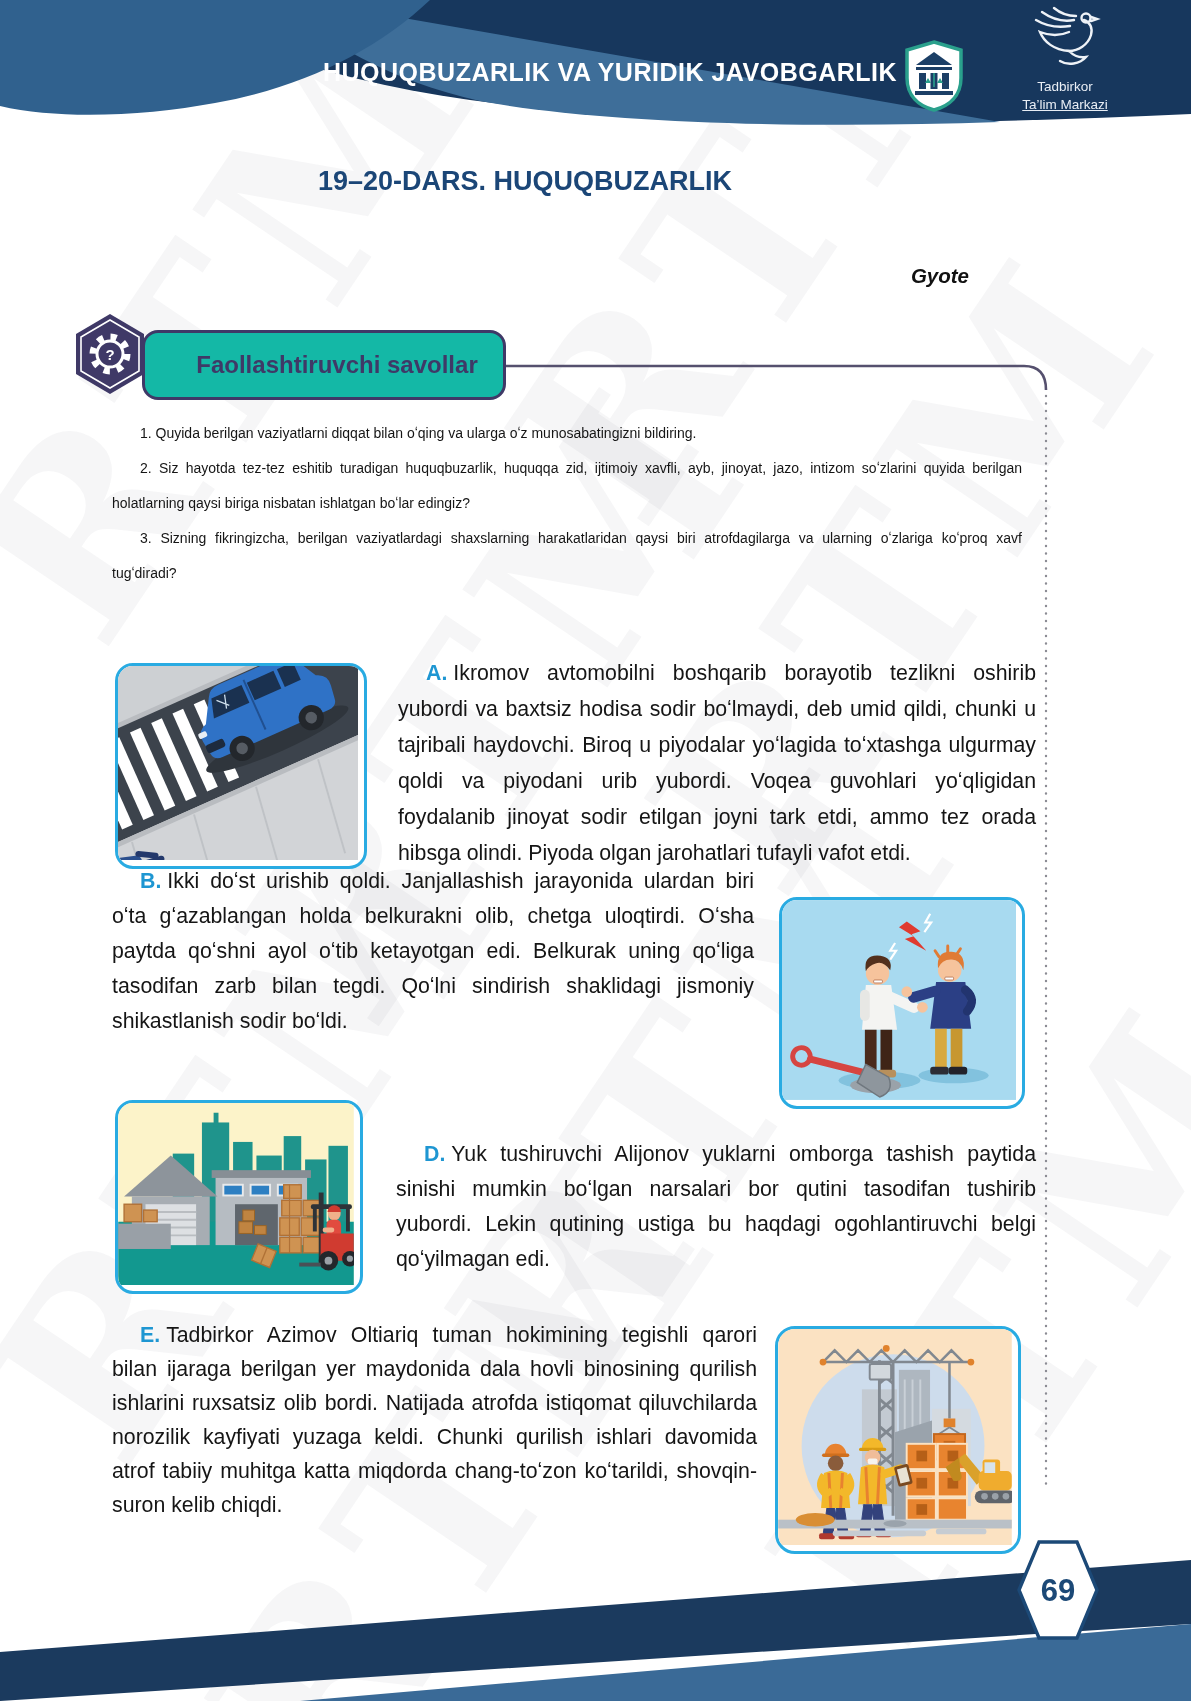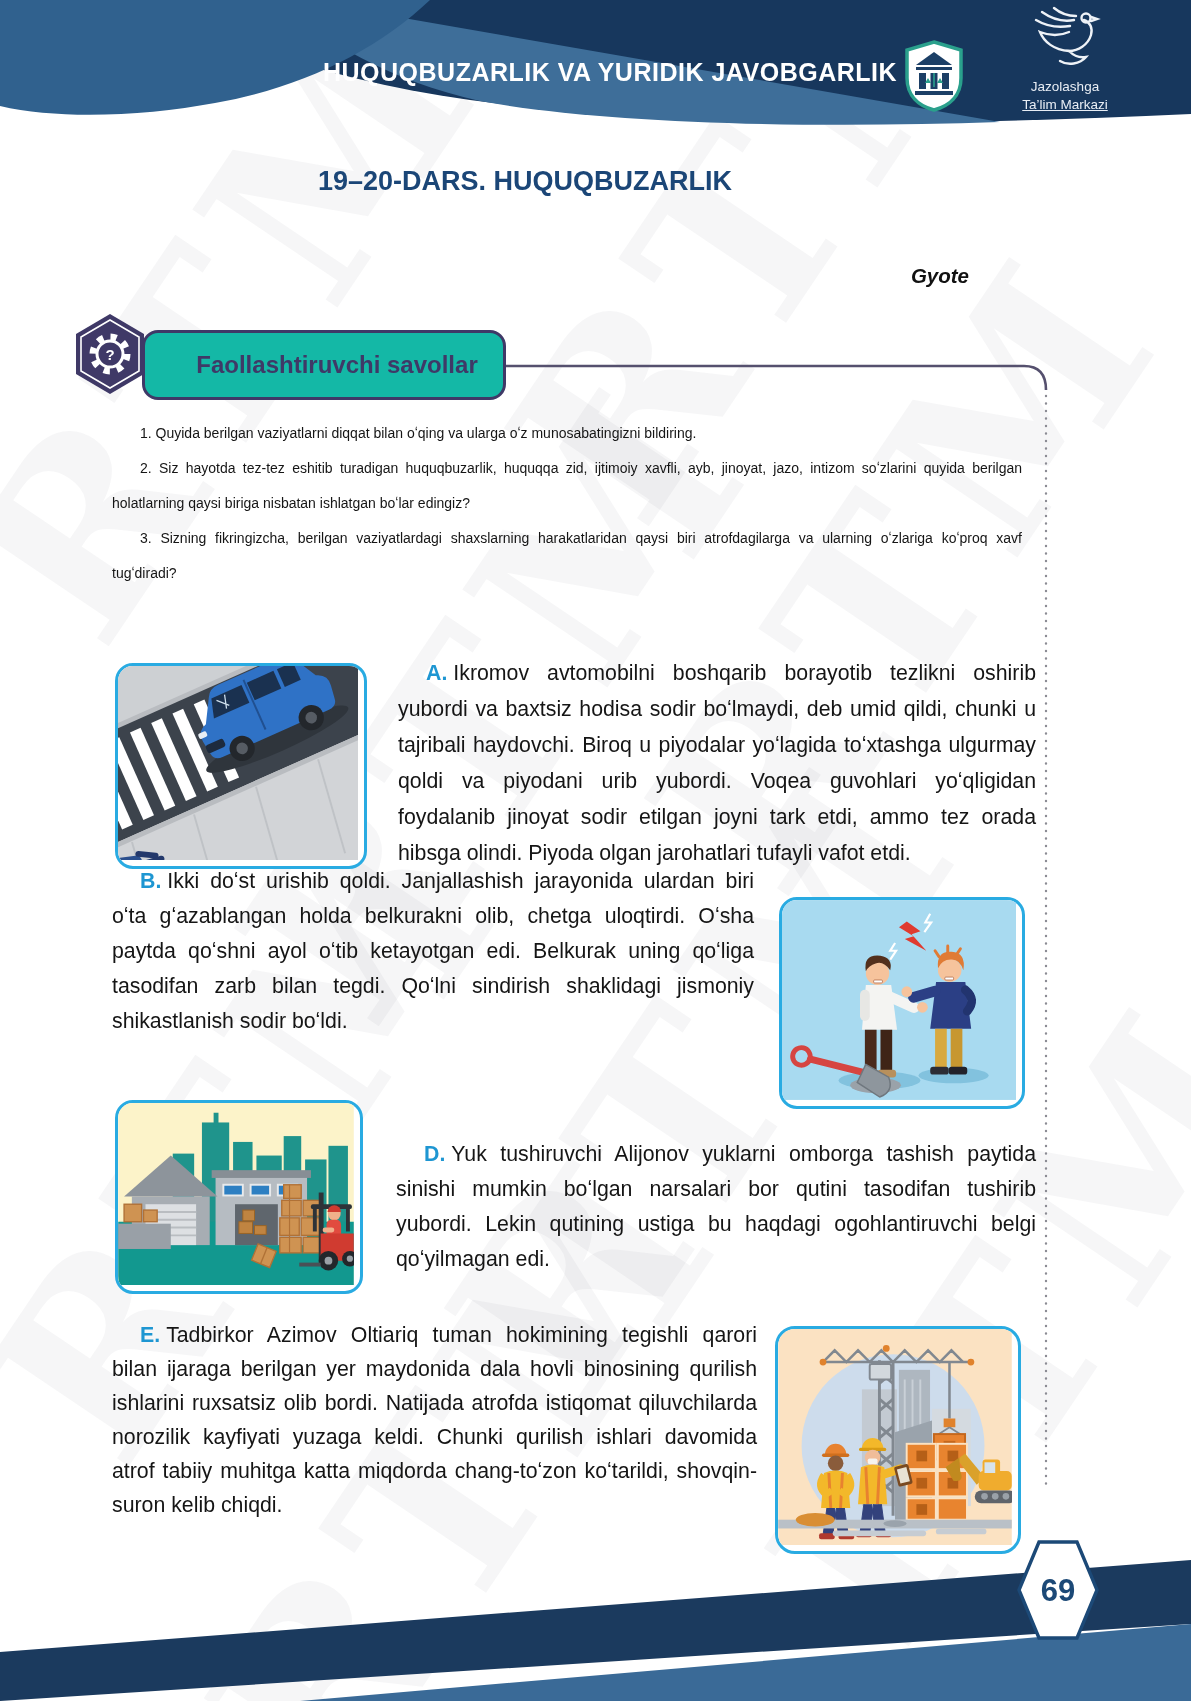--- a/index.html
+++ b/index.html
@@ -94,21 +94,21 @@
     <svg width="92" height="68" viewBox="0 0 92 68" fill="none" stroke="#eef2f7" stroke-width="2.4" stroke-linecap="round">
       <path d="M70 14 C76 16 79 22 77 29 C74 39 64 45 55 45 C60 50 66 52 72 51 C66 58 54 60 46 55"></path>
       <path d="M55 45 C40 44 30 36 26 26 C36 30 46 30 55 26"></path>
       <path d="M22 14 C32 20 44 22 56 20"></path>
       <path d="M28 6 C38 13 50 16 60 14"></path>
       <path d="M40 2 C46 7 54 10 62 10"></path>
       <circle cx="72" cy="12" r="4.5"></circle>
       <path d="M77 11 l6 2 -6 2"></path>
     </svg>
   </div>
-  <div class="logo-text logo-line1">Jazolashga</div>
+  <div class="logo-text logo-line1">Tadbirkor</div>
   <div class="logo-text logo-line2">Taʼlim Markazi</div>
 
   <div class="lesson-title">19–20-DARS. HUQUQBUZARLIK</div>
   <div class="quote-author">Gyote</div>
 
   <div class="badge-hex">
     <svg width="68" height="80" viewBox="0 0 68 80">
       <polygon points="34,0 68,20 68,60 34,80 0,60 0,20" fill="#3f3967"></polygon>
       <polygon points="34,6 63,23 63,57 34,74 5,57 5,23" fill="none" stroke="#ffffff" stroke-width="1.6"></polygon>
       <circle cx="34" cy="40" r="17" fill="none" stroke="#ffffff" stroke-width="7" stroke-dasharray="6.1 7.25"></circle>

